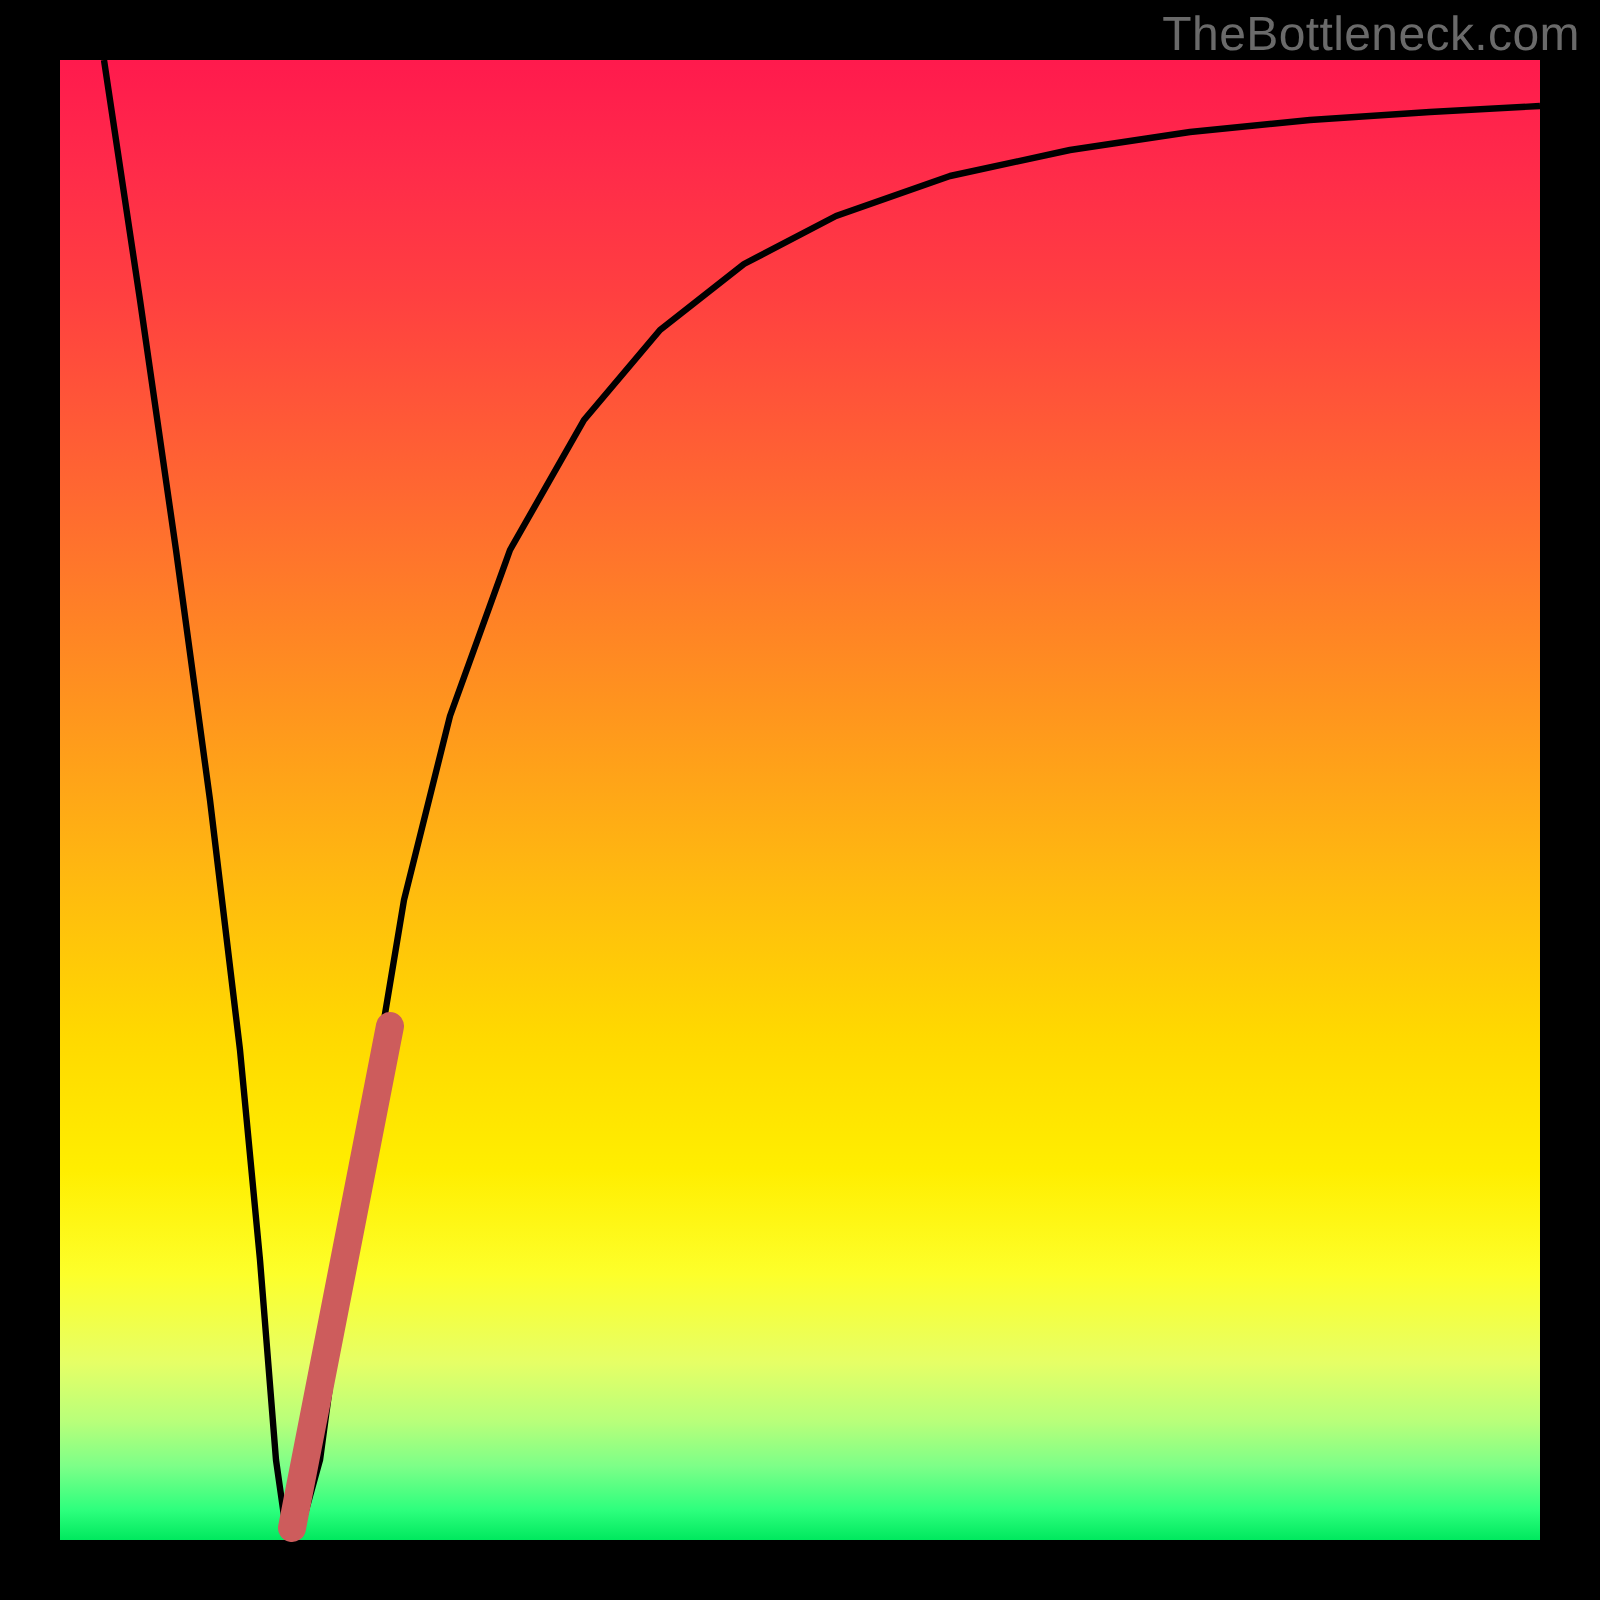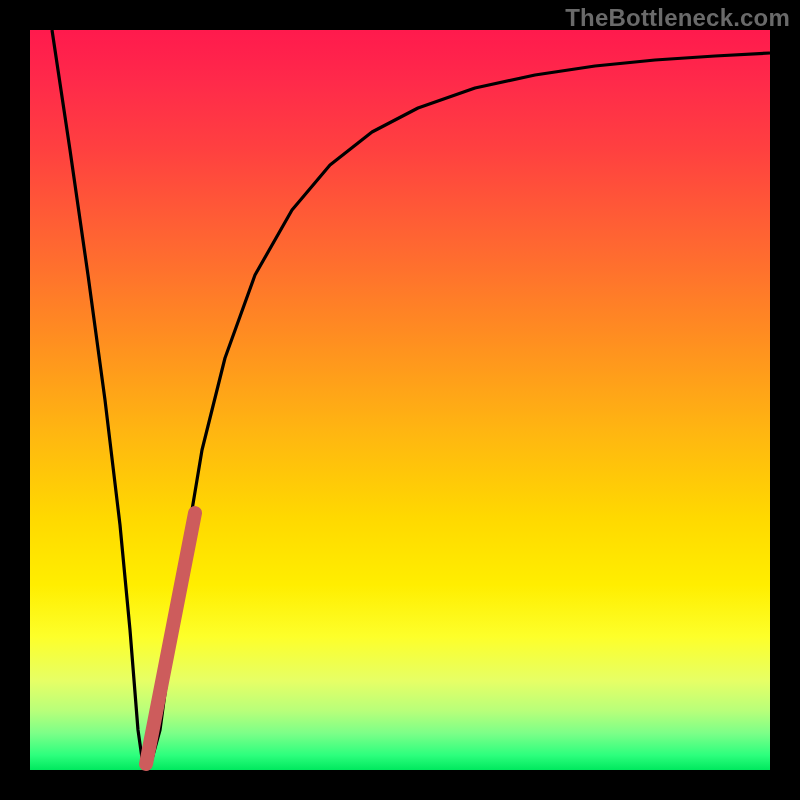--- a/index.html
+++ b/index.html
@@ -38,21 +38,21 @@
       #7dff88 95%,
       #2dff7d 98%,
       #00e85e 100%);
   }
   .watermark {
     position: absolute;
     top: 4px;
     right: 10px;
     color: #6a6a6a;
     font-size: 24px;
-    font-weight: 700;
+    font-weight: 400;
     letter-spacing: 0.2px;
     user-select: none;
   }
   svg.curves {
     position: absolute;
     left: 30px;
     top: 30px;
     width: 740px;
     height: 740px;
     overflow: visible;

